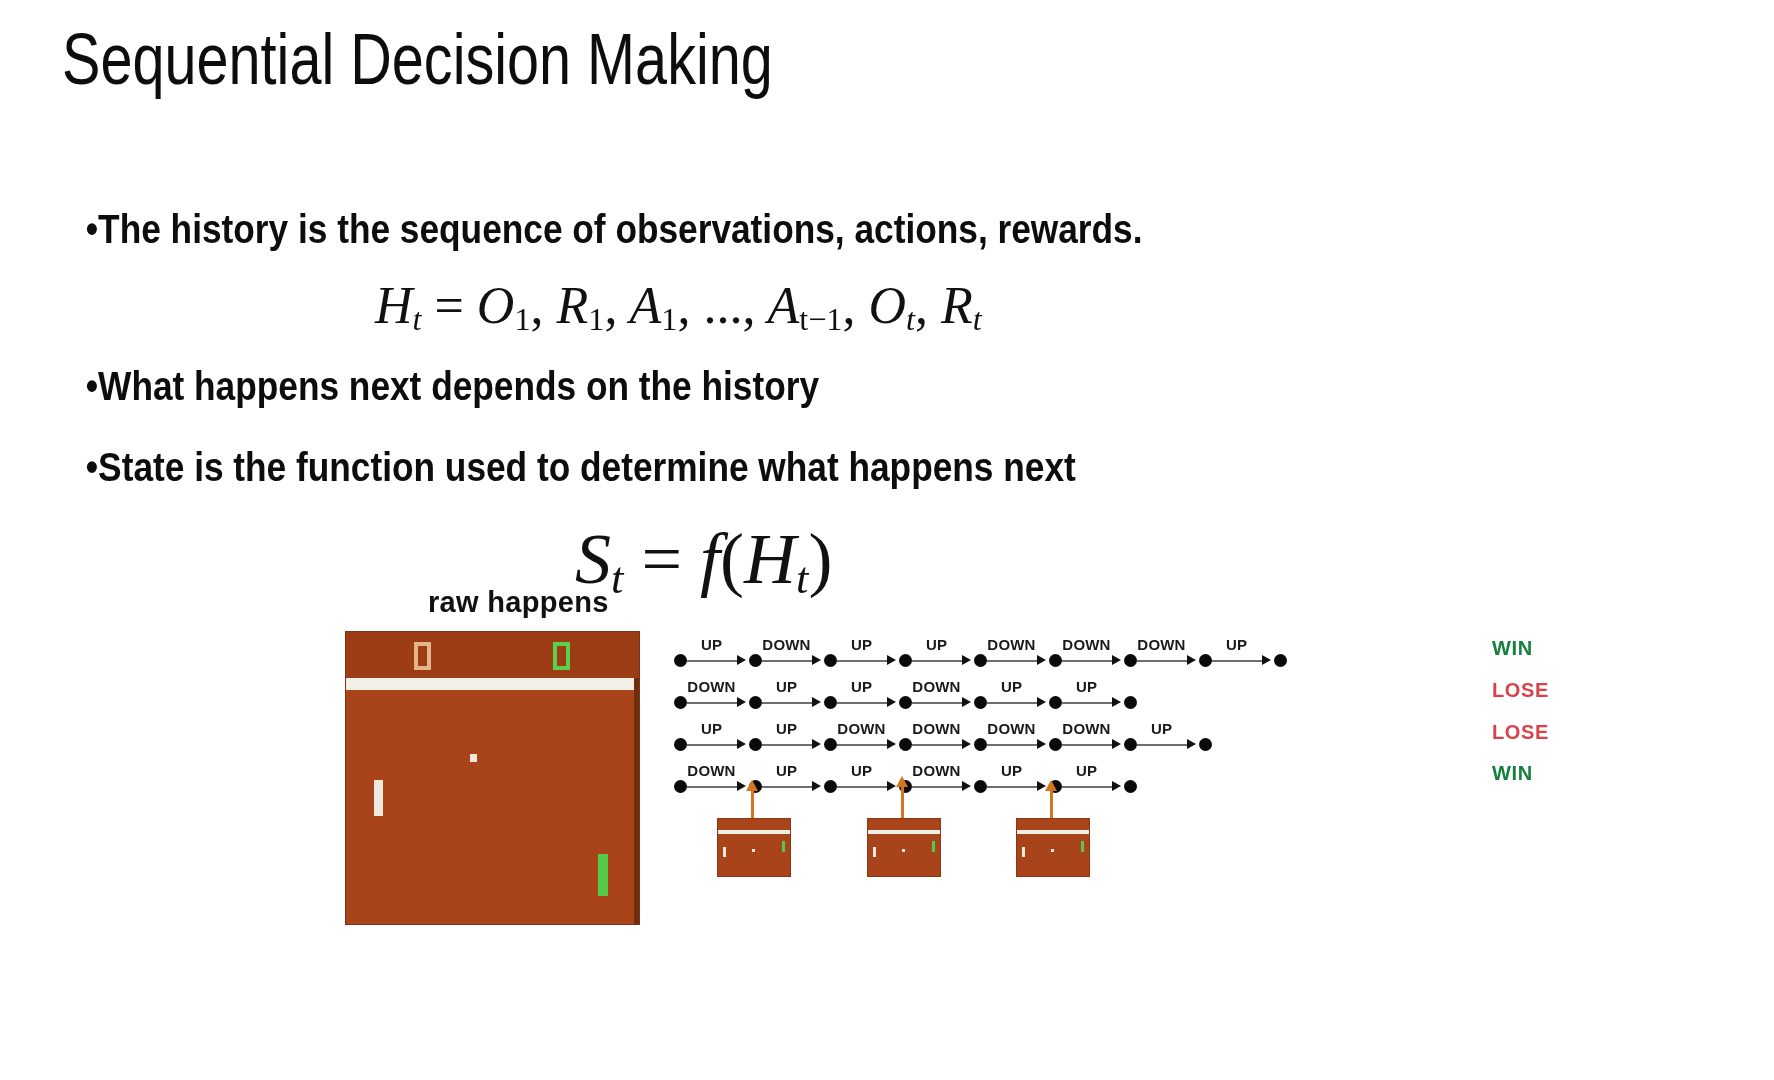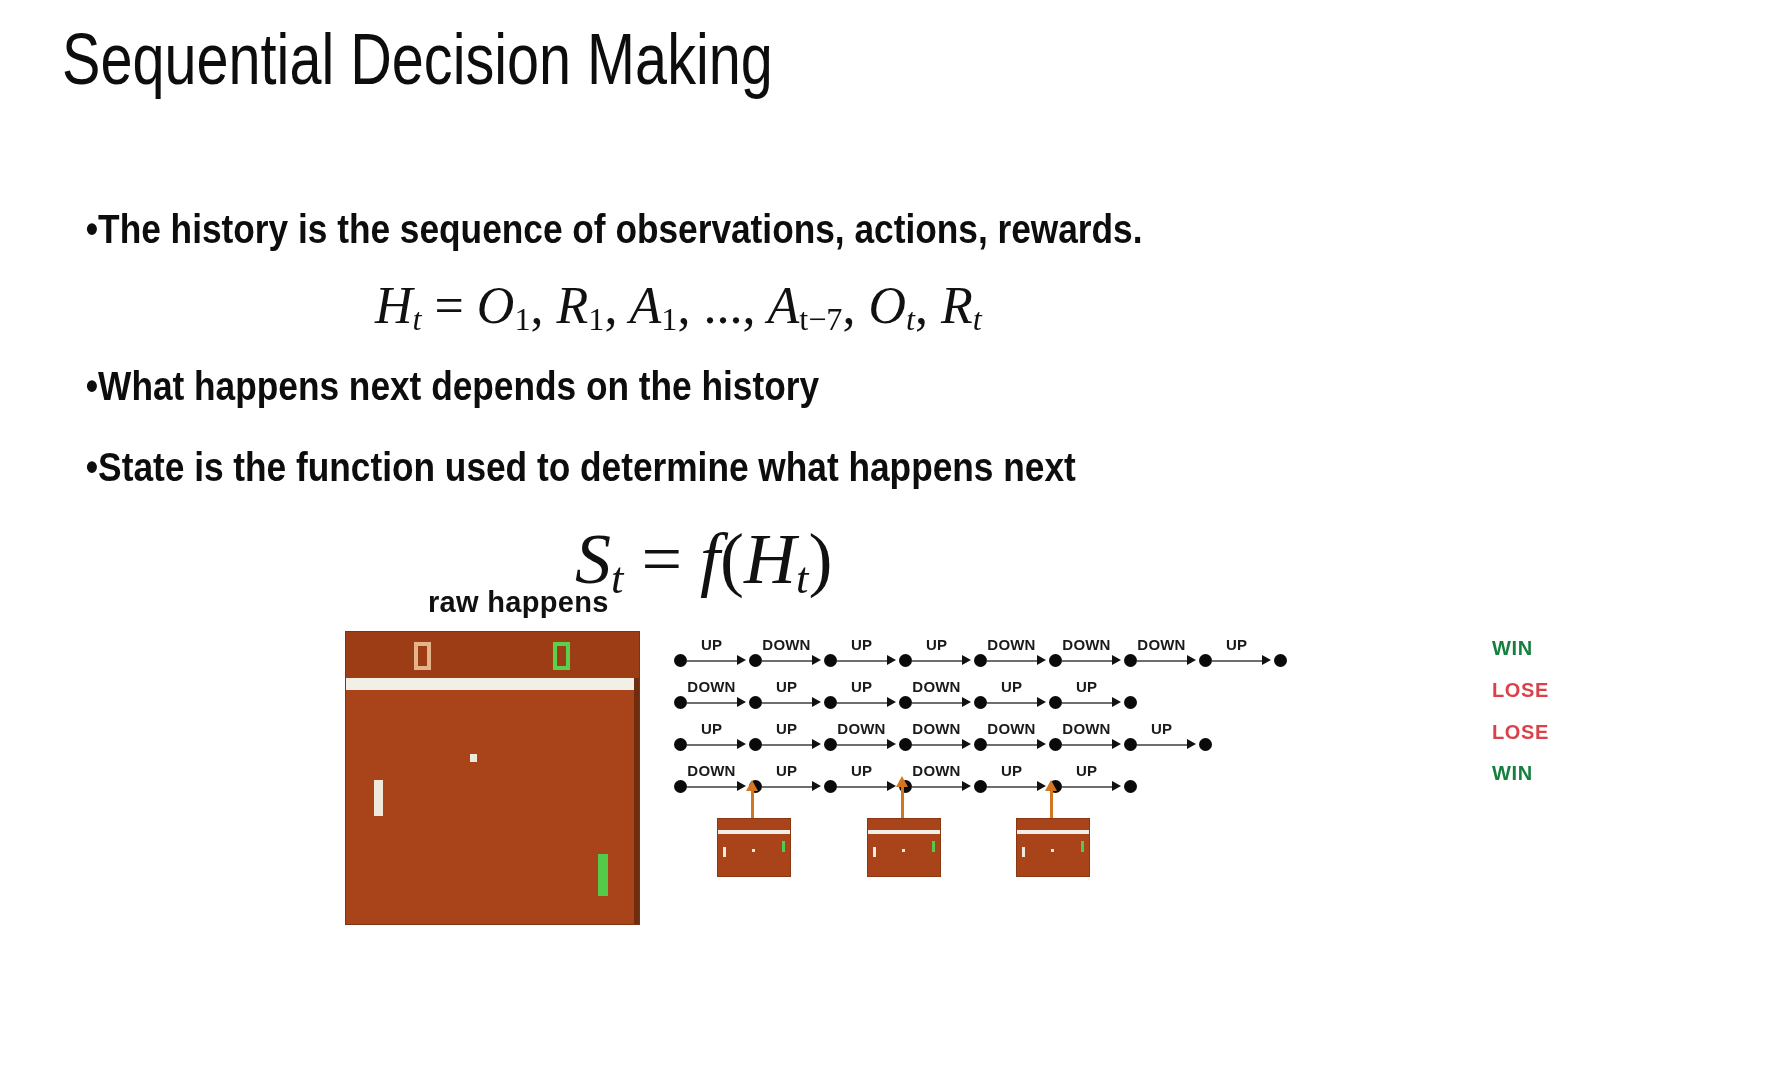--- a/index.html
+++ b/index.html
@@ -136,21 +136,21 @@
     <span class="dot">•</span><span>The history is the sequence of observations, actions, rewards.</span>
   </div>
 
   <div class="math m1">
     <span>H</span><sub>t</sub>
     <span class="op">=</span>
     <span>O</span><sub class="num">1</sub><span class="op">,</span>
     <span>R</span><sub class="num">1</sub><span class="op">,</span>
     <span>A</span><sub class="num">1</sub><span class="op">,</span>
     <span class="op">...</span><span class="op">,</span>
-    <span>A</span><sub class="num">t−7</sub><span class="op">,</span>
+    <span>A</span><sub class="num">t−1</sub><span class="op">,</span>
     <span>O</span><sub>t</sub><span class="op">,</span>
     <span>R</span><sub>t</sub>
   </div>
 
   <div class="bullet b2">
     <span class="dot">•</span><span>What happens next depends on the history</span>
   </div>
 
   <div class="bullet b3">
     <span class="dot">•</span><span>State is the function used to determine what happens next</span>

